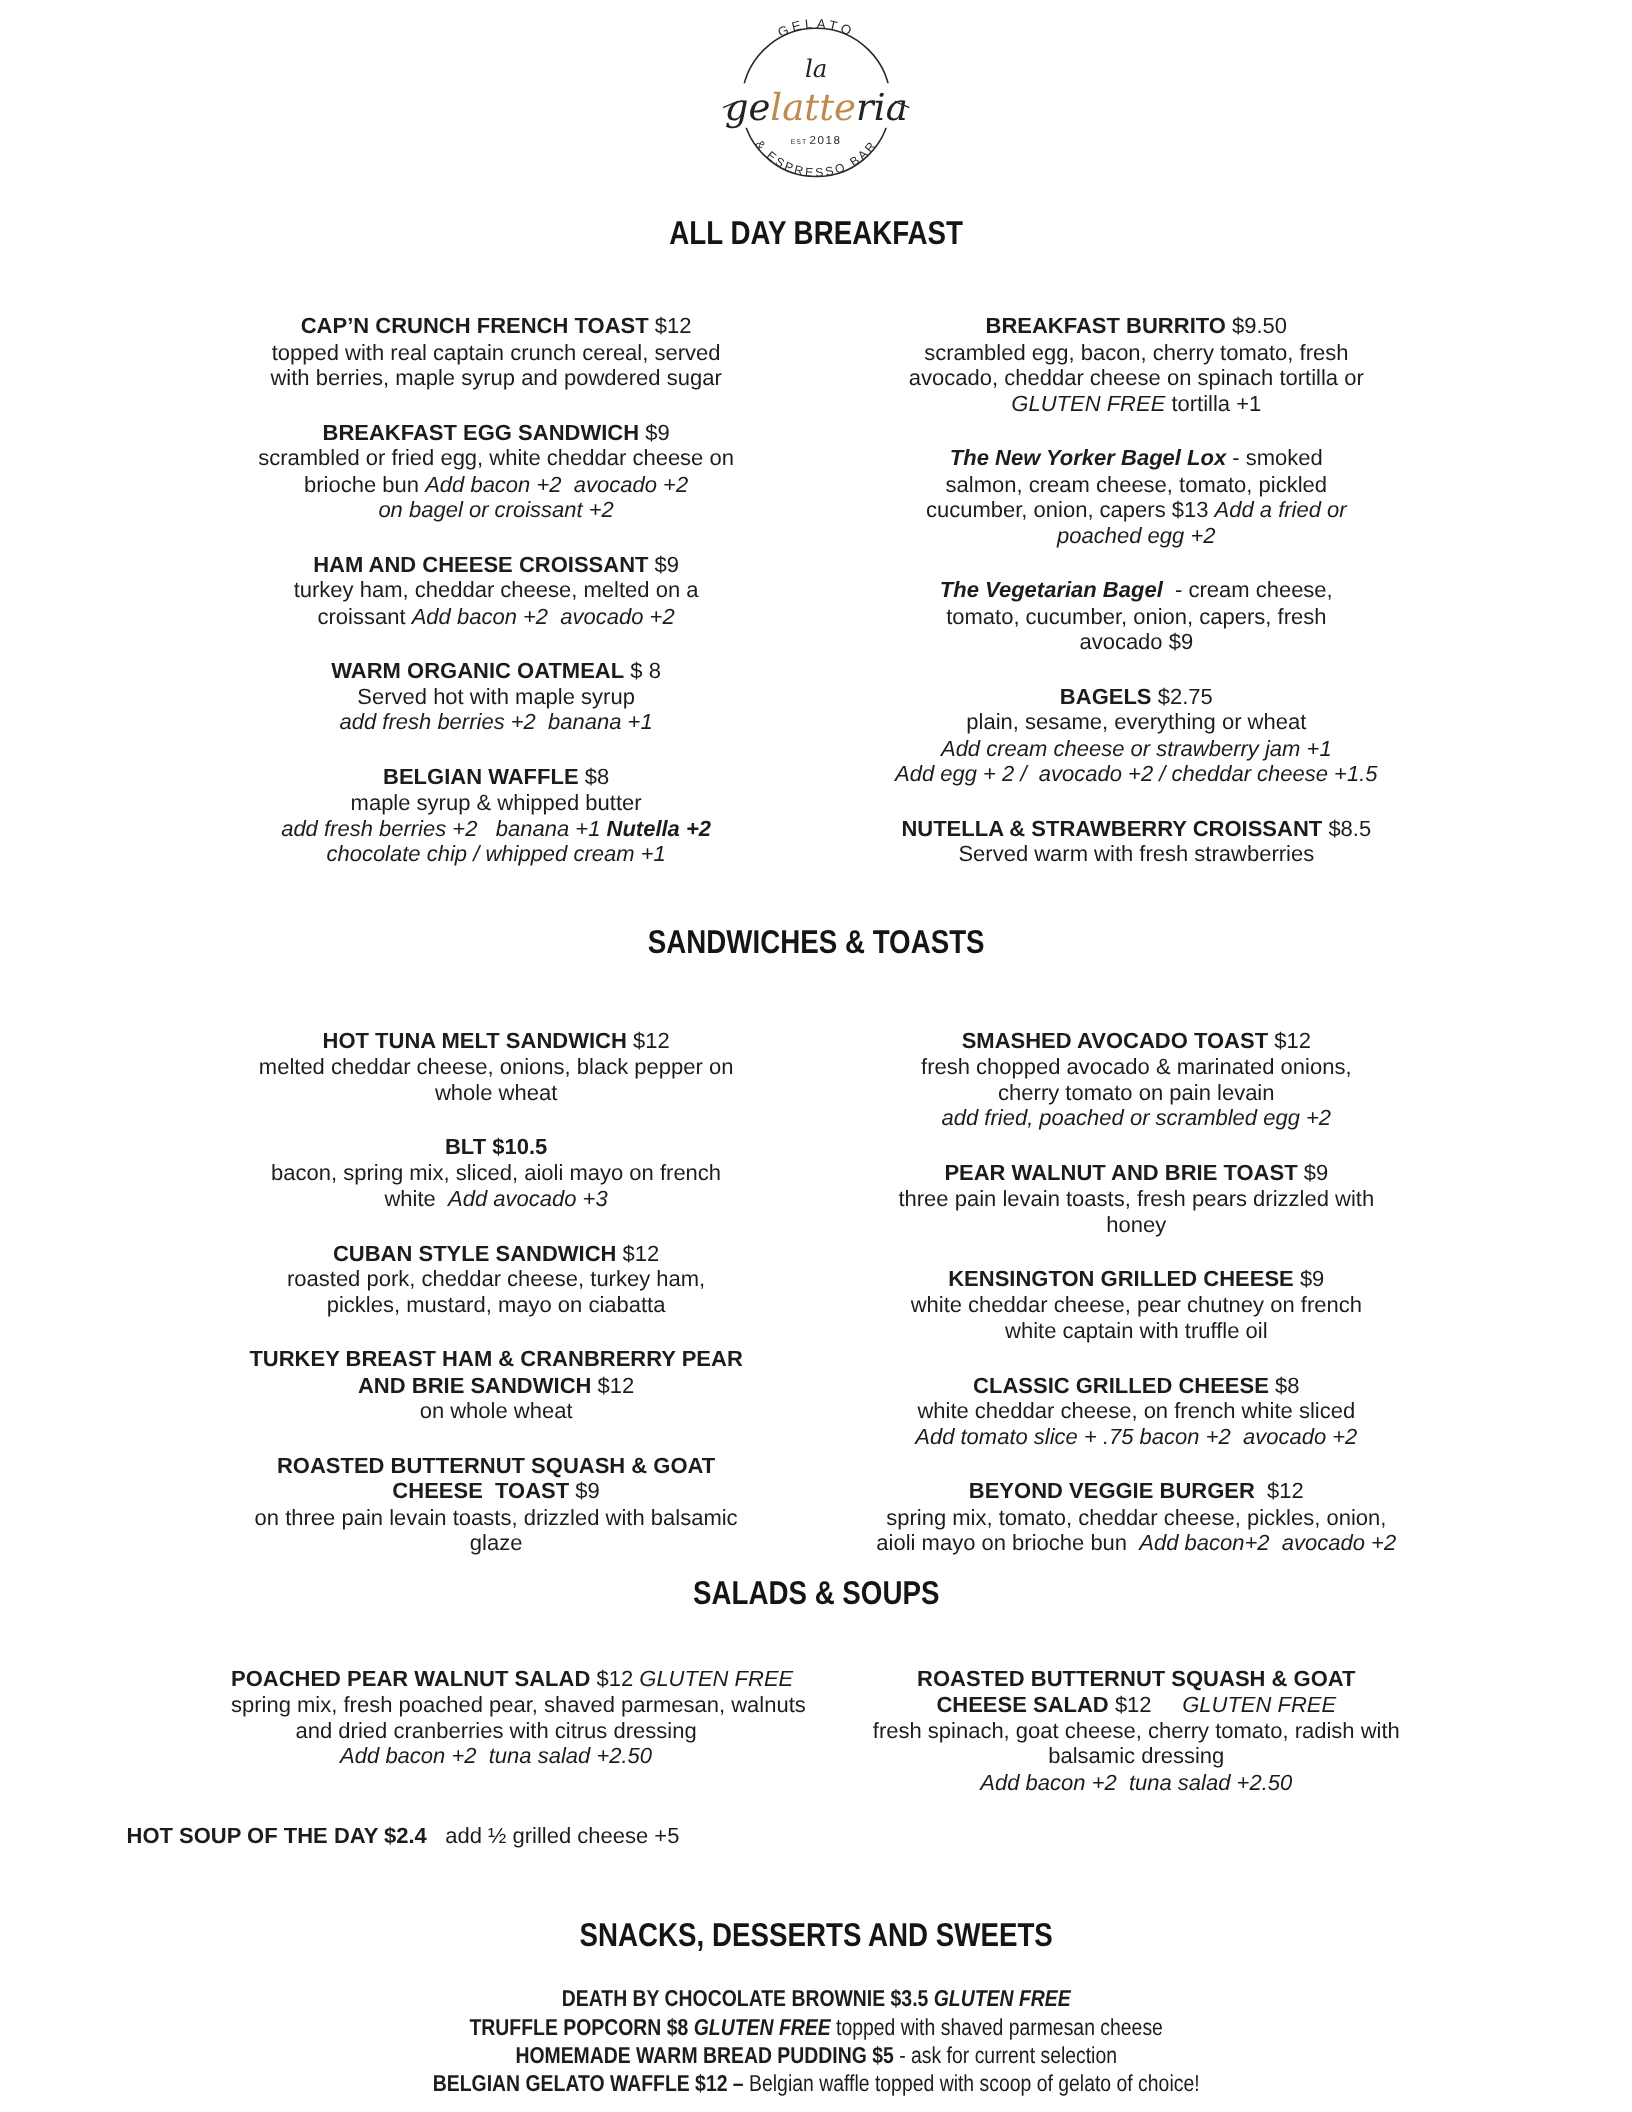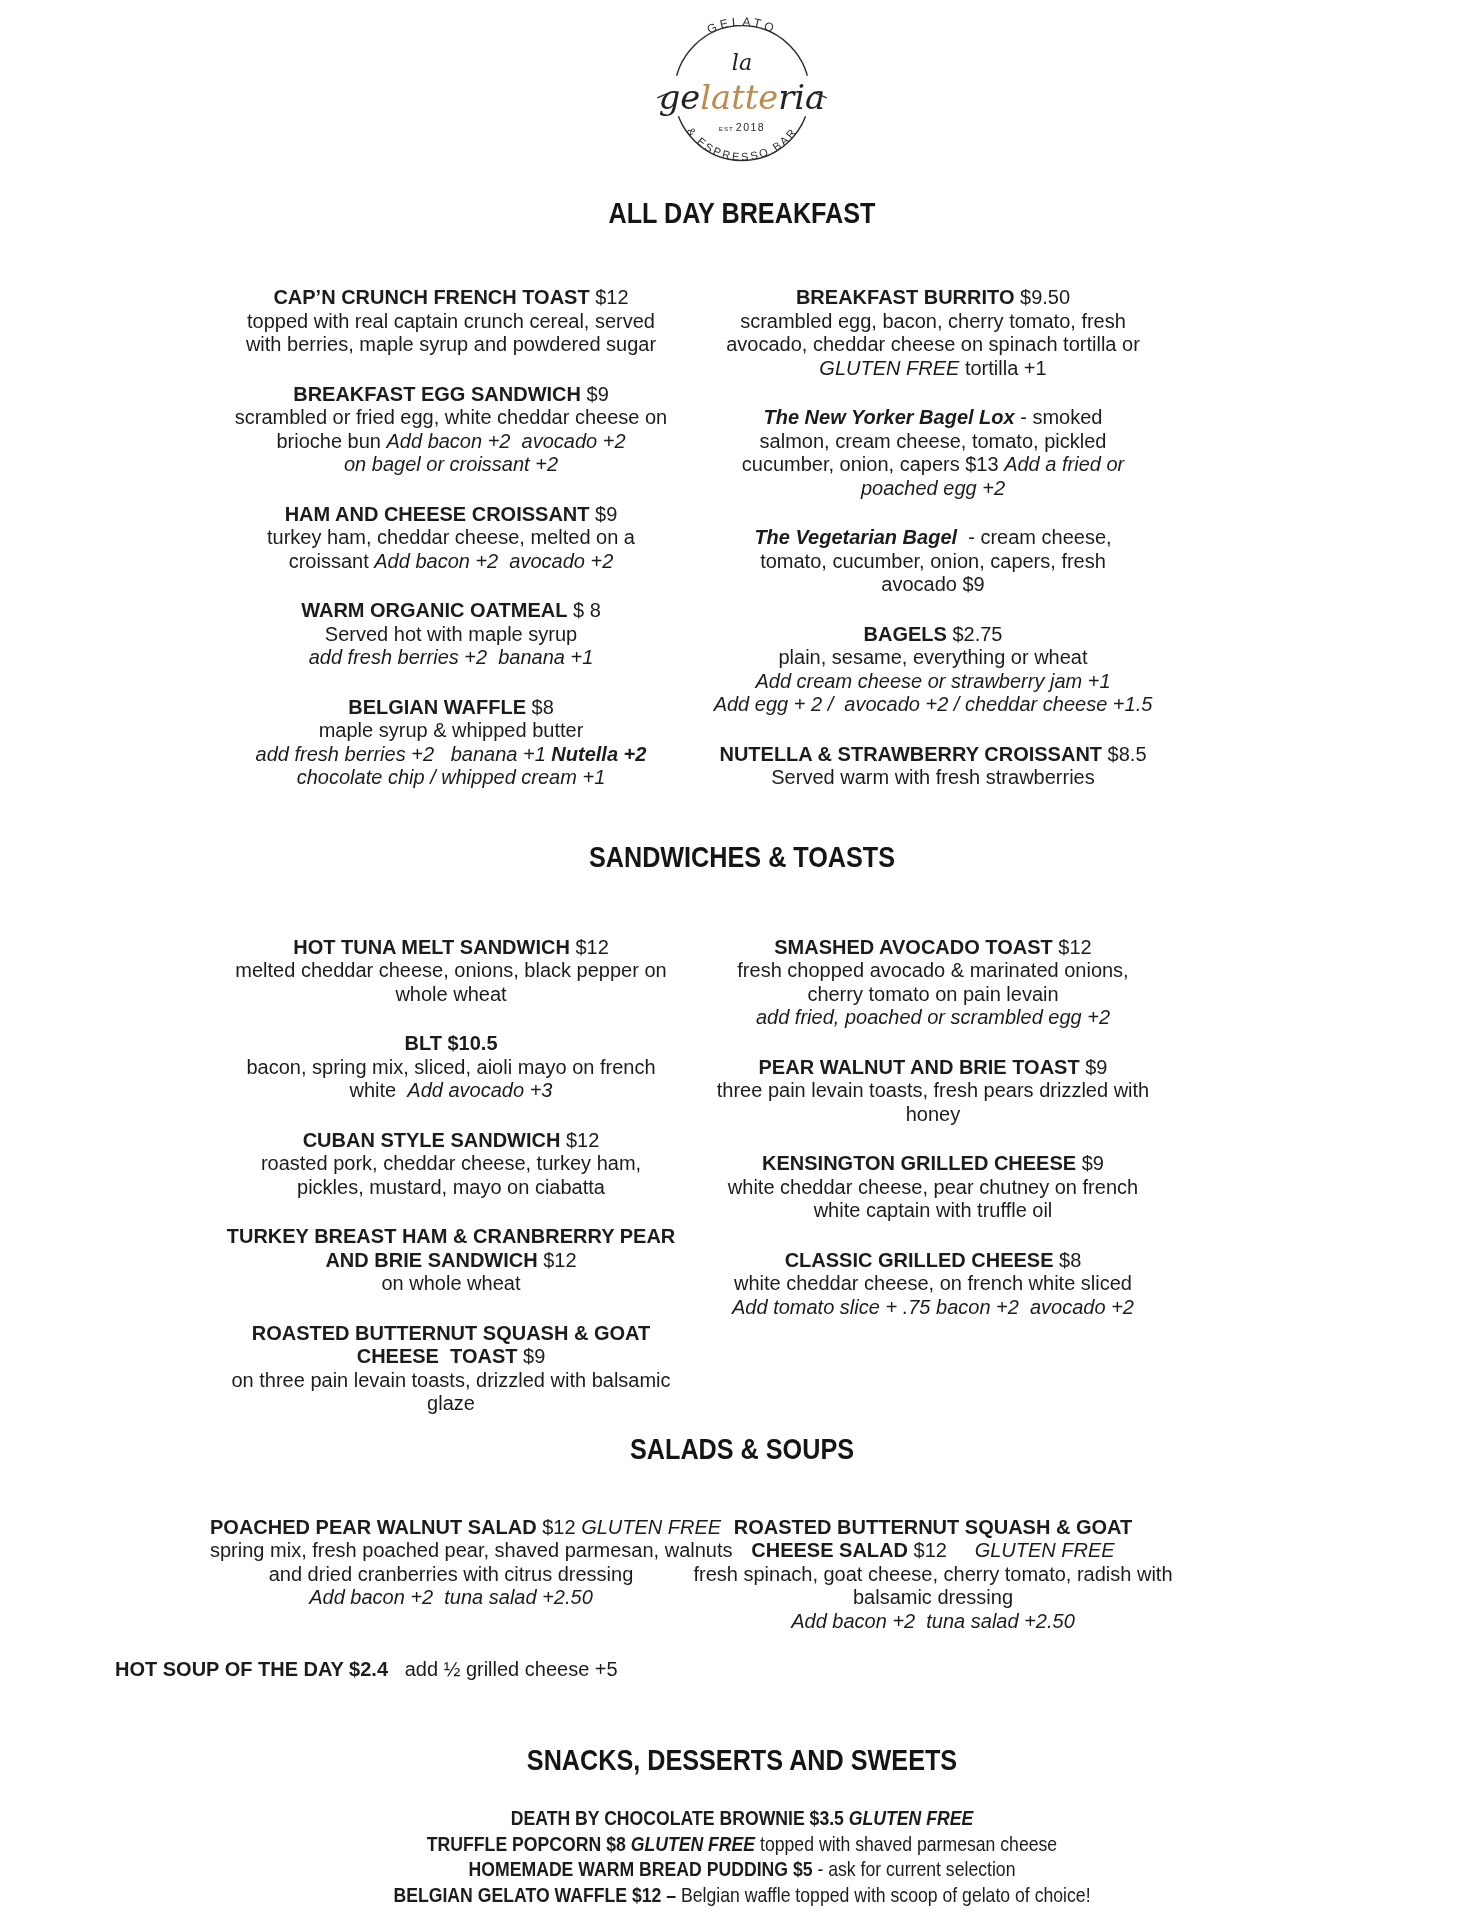--- a/index.html
+++ b/index.html
@@ -20,21 +20,21 @@
     font-size:30px; font-weight:bold; text-align:center;
     line-height:34px; color:#151515;
     transform:scaleX(0.84); transform-origin:50% 50%;
     white-space:pre;
   }
   .sec-breakfast  .section-title { margin-top:22px; margin-bottom:56px; }
   .sec-sandwiches .section-title { margin-top:50px; margin-bottom:62px; }
   .sec-salads     .section-title { margin-top:16px; margin-bottom:50px; }
   .sec-snacks     .section-title { margin-top:62px; margin-bottom:28px; }
 
-  .columns { display:flex; justify-content:flex-start; }
+  .columns { display:flex; justify-content:space-between; }
   .cols-2 .column { width:482px; }
   .cols-1 .column { width:100%; }
 
   .menu-item { margin-bottom:26px; }
   .menu-item:last-child { margin-bottom:0; }
   .menu-item.soup { margin-top:48px; }
   .menu-item.soup .line { transform:translateX(-95px); }
 
   .line {
     white-space:pre; text-align:center;
@@ -185,20 +185,25 @@
               <div class="menu-item">
                 <div class="line"><span class="run-b">KENSINGTON GRILLED CHEESE</span><span class="run-r"> $9</span></div>
                 <div class="line"><span class="run-r">white cheddar cheese, pear chutney on french</span></div>
                 <div class="line"><span class="run-r">white captain with truffle oil</span></div>
               </div>
               <div class="menu-item">
                 <div class="line"><span class="run-b">CLASSIC GRILLED CHEESE</span><span class="run-r"> $8</span></div>
                 <div class="line"><span class="run-r">white cheddar cheese, on french white sliced</span></div>
                 <div class="line"><span class="run-i">Add tomato slice + .75 bacon +2  avocado +2</span></div>
               </div>
+              <div class="menu-item">
+                <div class="line"><span class="run-b">BEYOND VEGGIE BURGER</span><span class="run-r">  $12</span></div>
+                <div class="line"><span class="run-r">spring mix, tomato, cheddar cheese, pickles, onion,</span></div>
+                <div class="line"><span class="run-r">aioli mayo on brioche bun  </span><span class="run-i">Add bacon+2  avocado +2</span></div>
+              </div>
             </div>
           </div>
         </section>
         <section class="menu-section sec-salads">
           <h2 class="section-title">SALADS &amp; SOUPS</h2>
           <div class="columns cols-2">
             <div class="column">
               <div class="menu-item">
                 <div class="line"><span class="run-b">POACHED PEAR WALNUT SALAD</span><span class="run-r"> $12 </span><span class="run-i">GLUTEN FREE</span></div>
                 <div class="line"><span class="run-r">spring mix, fresh poached pear, shaved parmesan, walnuts</span></div>

